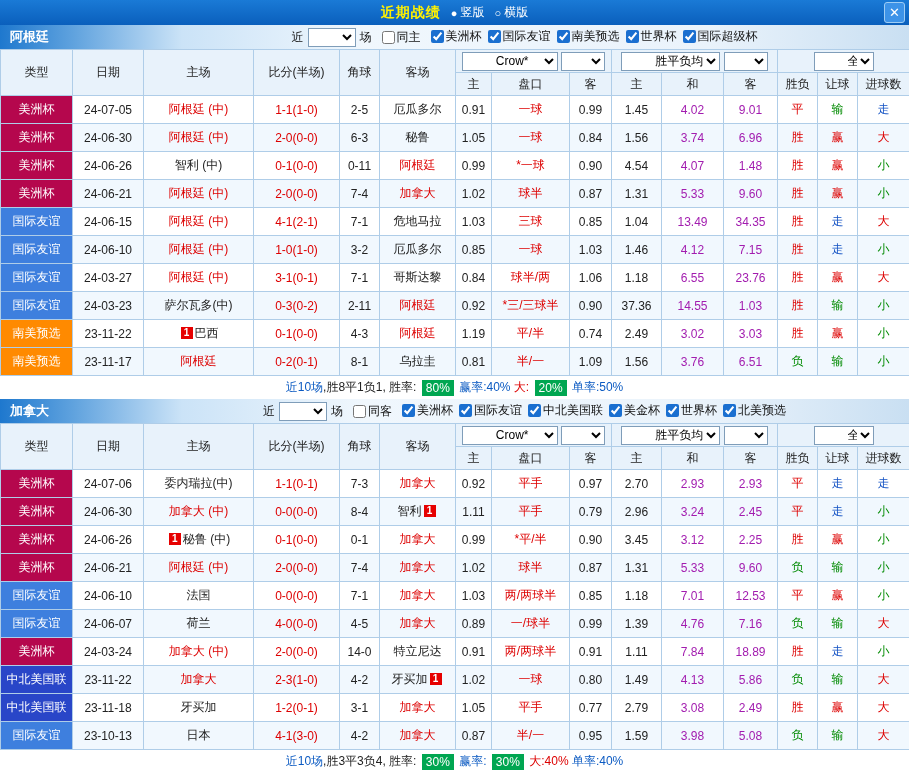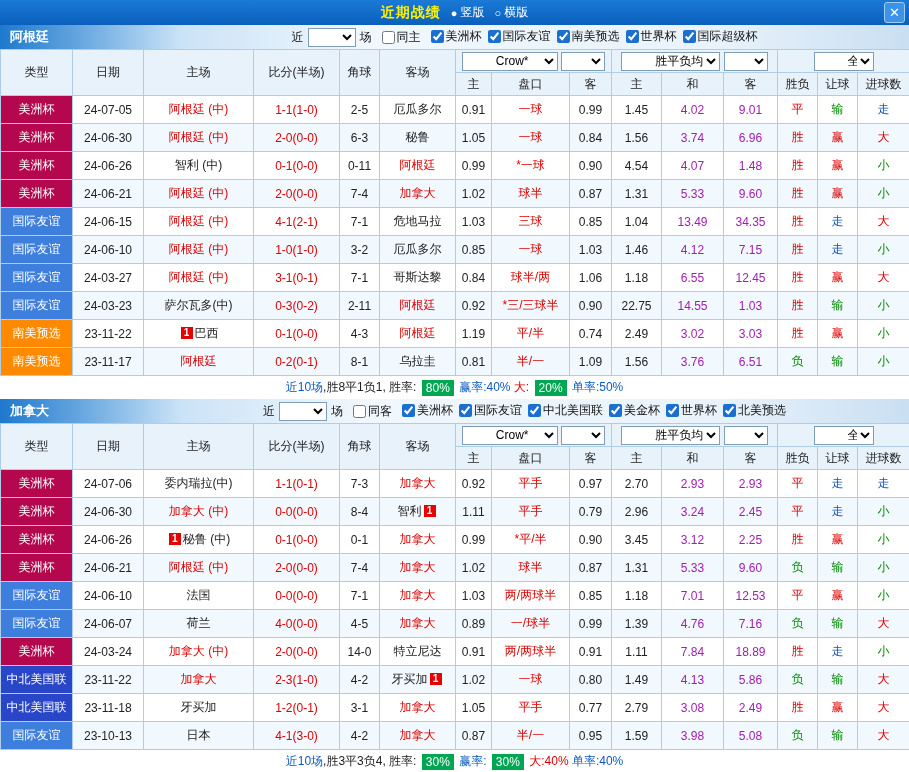--- a/index.html
+++ b/index.html
@@ -250,36 +250,36 @@
           <td>24-03-27</td>
           <td><span class="red">阿根廷 (中)</span></td>
           <td class="red">3-1(0-1)</td>
           <td>7-1</td>
           <td><span>哥斯达黎</span></td>
           <td>0.84</td>
           <td class="red">球半/两</td>
           <td>1.06</td>
           <td>1.18</td>
           <td class="blue">6.55</td>
-          <td class="blue">12.45</td>
+          <td class="blue">23.76</td>
           <td class="res-r">胜</td>
           <td class="res-r">赢</td>
           <td class="res-r">大</td>
         </tr>
         <tr>
           <td class="type" style="background: rgb(62, 127, 222);">国际友谊</td>
           <td>24-03-23</td>
           <td><span>萨尔瓦多(中)</span></td>
           <td class="red">0-3(0-2)</td>
           <td>2-11</td>
           <td><span class="red">阿根廷</span></td>
           <td>0.92</td>
           <td class="red">*三/三球半</td>
           <td>0.90</td>
-          <td>22.75</td>
+          <td>37.36</td>
           <td class="blue">14.55</td>
           <td class="blue">1.03</td>
           <td class="res-r">胜</td>
           <td class="res-g">输</td>
           <td class="res-g">小</td>
         </tr>
         <tr>
           <td class="type" style="background: rgb(255, 138, 0);">南美预选</td>
           <td>23-11-22</td>
           <td><span class="card">1</span><span>巴西</span></td>

